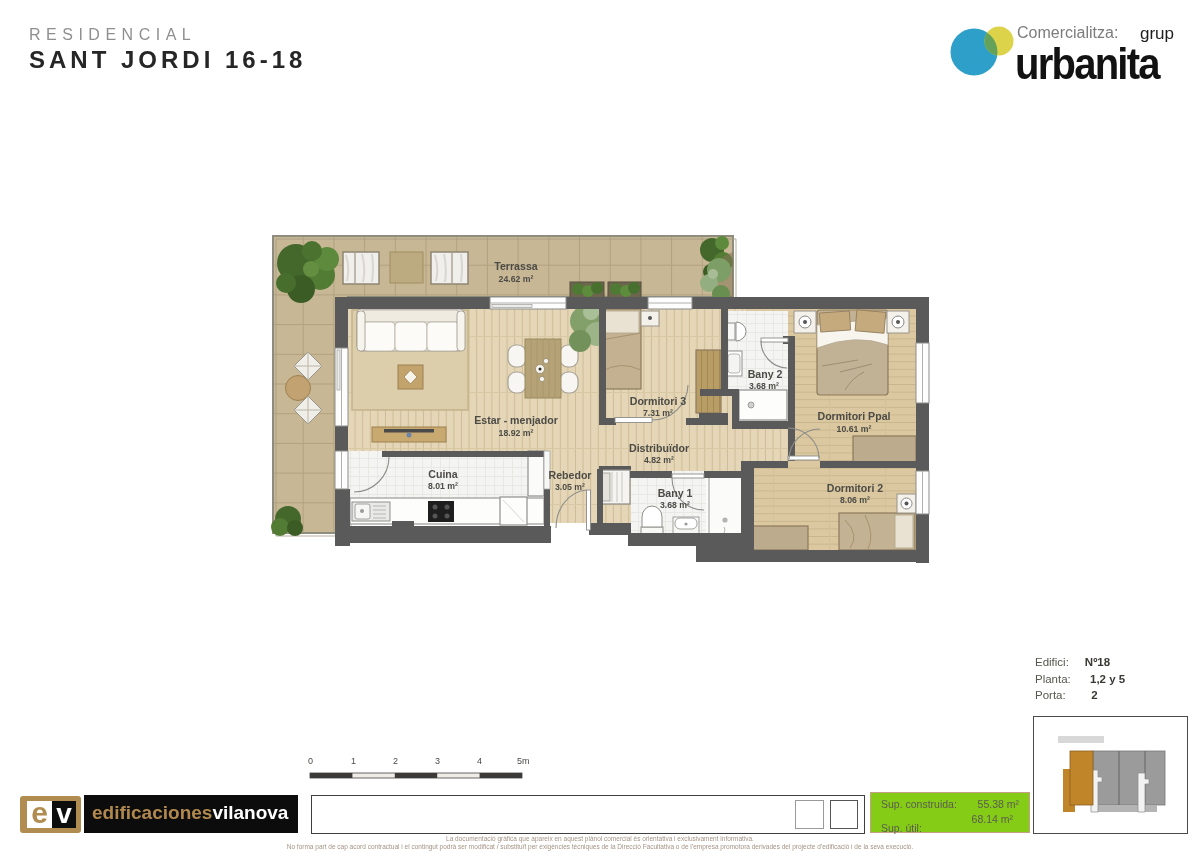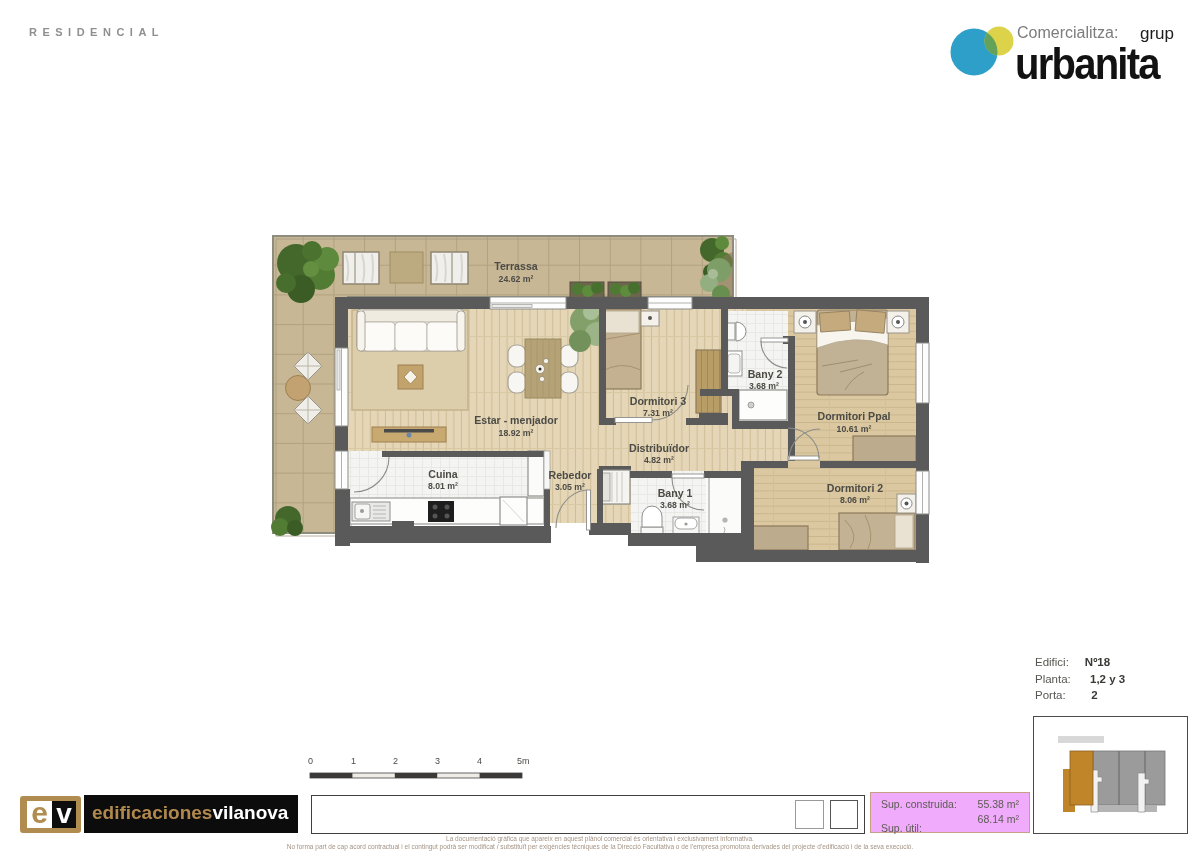--- a/index.html
+++ b/index.html
@@ -5,22 +5,23 @@
   html,body{margin:0;padding:0;}
   body{width:1200px;height:856px;position:relative;background:#ffffff;
        font-family:"Liberation Sans", sans-serif;overflow:hidden;}
   .abs{position:absolute;}
 </style>
 </head>
 <body>
 
 <div class="abs" style="left:29px;top:26px;">
 
-  <div style="font-size:11px;font-weight:bold;color:#8f8f8f;letter-spacing:5.5px;">RESIDENCIAL</div>
-
+  <div style="font-size:16px;font-weight:normal;color:#8f8f8f;letter-spacing:5.5px;">RESIDENCIAL</div>
+
+  <div style="font-size:24px;font-weight:bold;color:#262626;letter-spacing:4.0px;margin-top:2px;">SANT JORDI 16-18</div>
 </div>
 
 <div class="abs" style="left:940px;top:15px;width:250px;height:75px;">
   <svg width="250" height="75" viewBox="0 0 250 75">
     <defs>
         <clipPath id="bluec">
           <circle cx="34" cy="37" r="23.5"></circle>
         </clipPath>
       </defs>
 
@@ -550,21 +551,21 @@
 </g>
 
 <g font-family="Liberation Sans, sans-serif" fill="#4c4b46" text-anchor="middle">
   <text x="855" y="492" font-size="10.6" font-weight="bold">Dormitori 2</text>
   <text x="855" y="503" font-size="8.7" font-weight="bold">8.06 m²</text>
 </g>
 </svg>
 
 <div class="abs" style="left:1035px;top:654px;font-size:11.5px;color:#57564f;line-height:16.5px;">
   <div>Edifici:&nbsp;&nbsp;&nbsp;&nbsp;&nbsp;<b style="color:#3a3935;">Nº18</b></div>
-  <div>Planta:&nbsp;&nbsp;&nbsp;&nbsp;&nbsp;&nbsp;<b style="color:#3a3935;">1,2 y 3</b></div>
+  <div>Planta:&nbsp;&nbsp;&nbsp;&nbsp;&nbsp;&nbsp;<b style="color:#3a3935;">1,2 y 5</b></div>
   <div>Porta:&nbsp;&nbsp;&nbsp;&nbsp;&nbsp;&nbsp;&nbsp;&nbsp;<b style="color:#3a3935;">2</b></div>
 </div>
 
 <div class="abs" style="left:1033px;top:716px;width:153px;height:116px;border:1.5px solid #4a4a4a;background:#ffffff;">
   <svg width="153" height="116" viewBox="0 0 153 116">
     <rect x="24" y="19" width="46" height="7" fill="#d8d8d8"></rect>
     <rect x="59" y="34" width="72" height="54" fill="#9b9b9b" stroke="#777" stroke-width="0.8"></rect>
     <rect x="63" y="88" width="60" height="7" fill="#b4b4b4"></rect>
     <path d="M85 34 V88 M111 34 V88" stroke="#6e6e6e" stroke-width="1.2"></path>
     <polygon points="57,53 64,53 64,60 68,60 68,65 64,65 64,95 57,95" fill="#f2f2f2" stroke="#8a8a8a" stroke-width="0.7"></polygon>
@@ -600,23 +601,23 @@
   <div class="abs" style="left:8px;top:7px;font-size:19px;font-weight:bold;"><span style="color:#b1894e;">edificaciones</span><span style="color:#ffffff;">vilanova</span></div>
 </div>
 
 <div class="abs" style="left:311px;top:795px;width:552px;height:37px;border:1.5px solid #3f3f3f;background:#ffffff;">
 
   <div class="abs" style="left:483px;top:4px;width:27px;height:27px;border:1.2px solid #9a9a9a;background:#ffffff;"></div>
 
   <div class="abs" style="left:518px;top:4px;width:26px;height:27px;border:1.4px solid #555;background:#ffffff;"></div>
 </div>
 
-<div class="abs" style="left:870px;top:792px;width:158px;height:39px;border:1.5px solid #c59f86;background:#f0abfc;font-size:10.5px;color:#5c5b52;">
+<div class="abs" style="left:870px;top:792px;width:158px;height:39px;border:1.5px solid #c59f86;background:#84cc16;font-size:10.5px;color:#5c5b52;">
   <div class="abs" style="left:10px;top:5px;">Sup. construida:</div>
   <div class="abs" style="right:10px;top:5px;">55.38 m²</div>
   <div class="abs" style="left:10px;top:29px;">Sup. útil:</div>
-  <div class="abs" style="right:10px;top:20px;padding-left:14px;">68.14 m²</div>
+  <div class="abs" style="right:16px;top:20px;padding-left:14px;">68.14 m²</div>
 </div>
 
 <div class="abs" style="left:170px;top:835px;width:860px;text-align:center;font-size:6.5px;color:#a39384;line-height:8px;">
   La documentació gràfica que apareix en aquest plànol comercial és orientativa i exclusivament informativa.<br>
   No forma part de cap acord contractual i el contingut podrà ser modificat / substituït per exigències tècniques de la Direcció Facultativa o de l’empresa promotora derivades del projecte d’edificació i de la seva execució.
 </div>
 
 </body></html>

